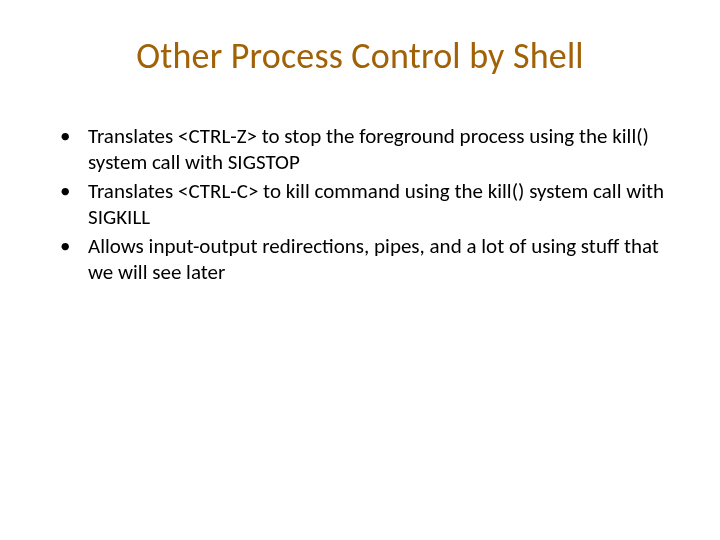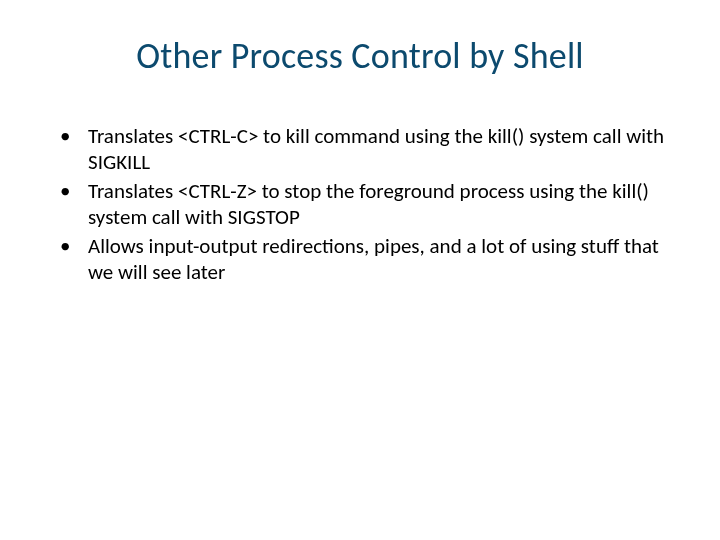--- a/index.html
+++ b/index.html
@@ -1,25 +1,25 @@
 <!DOCTYPE html>
 <html><head>
 <meta charset="utf-8">
 <style>
   * { margin: 0; padding: 0; box-sizing: border-box; }
   html, body { width: 720px; height: 540px; background: #fff; font-family: Calibri, "Segoe UI", Arial, sans-serif; overflow: hidden; }
   .slide { width: 720px; height: 540px; position: relative; padding: 28px 36px 0 36px; }
-  .title { font-size: 36px; color: #0c4a6e; font-weight: 400; text-align: center; margin-top: 6px; margin-bottom: 46px; letter-spacing: 0.2px; }
+  .title { font-size: 36px; color: #a16207; font-weight: 400; text-align: center; margin-top: 6px; margin-bottom: 46px; letter-spacing: 0.2px; }
   .bullets { list-style: none; padding-left: 24px; }
   .bullets > li { position: relative; font-size: 21px; color: #000; line-height: 1.22; padding-left: 28px; margin-bottom: 4px; }
   .bullets > li::before { content: "•"; position: absolute; left: 0; top: 0; font-size: 21px; color: #000; }
 </style>
 </head>
 <body>
 
 <div class="slide">
   <h1 class="title">Other Process Control by Shell</h1>
   <ul class="bullets">
+    <li>Translates &lt;CTRL-Z&gt; to stop the foreground process using the kill() system call with SIGSTOP</li>
     <li>Translates &lt;CTRL-C&gt; to kill command using the kill() system call with SIGKILL</li>
-    <li>Translates &lt;CTRL-Z&gt; to stop the foreground process using the kill() system call with SIGSTOP</li>
     <li>Allows input-output redirections, pipes, and a lot of using stuff that we will see later</li>
   </ul>
 </div>
 
 </body></html>

